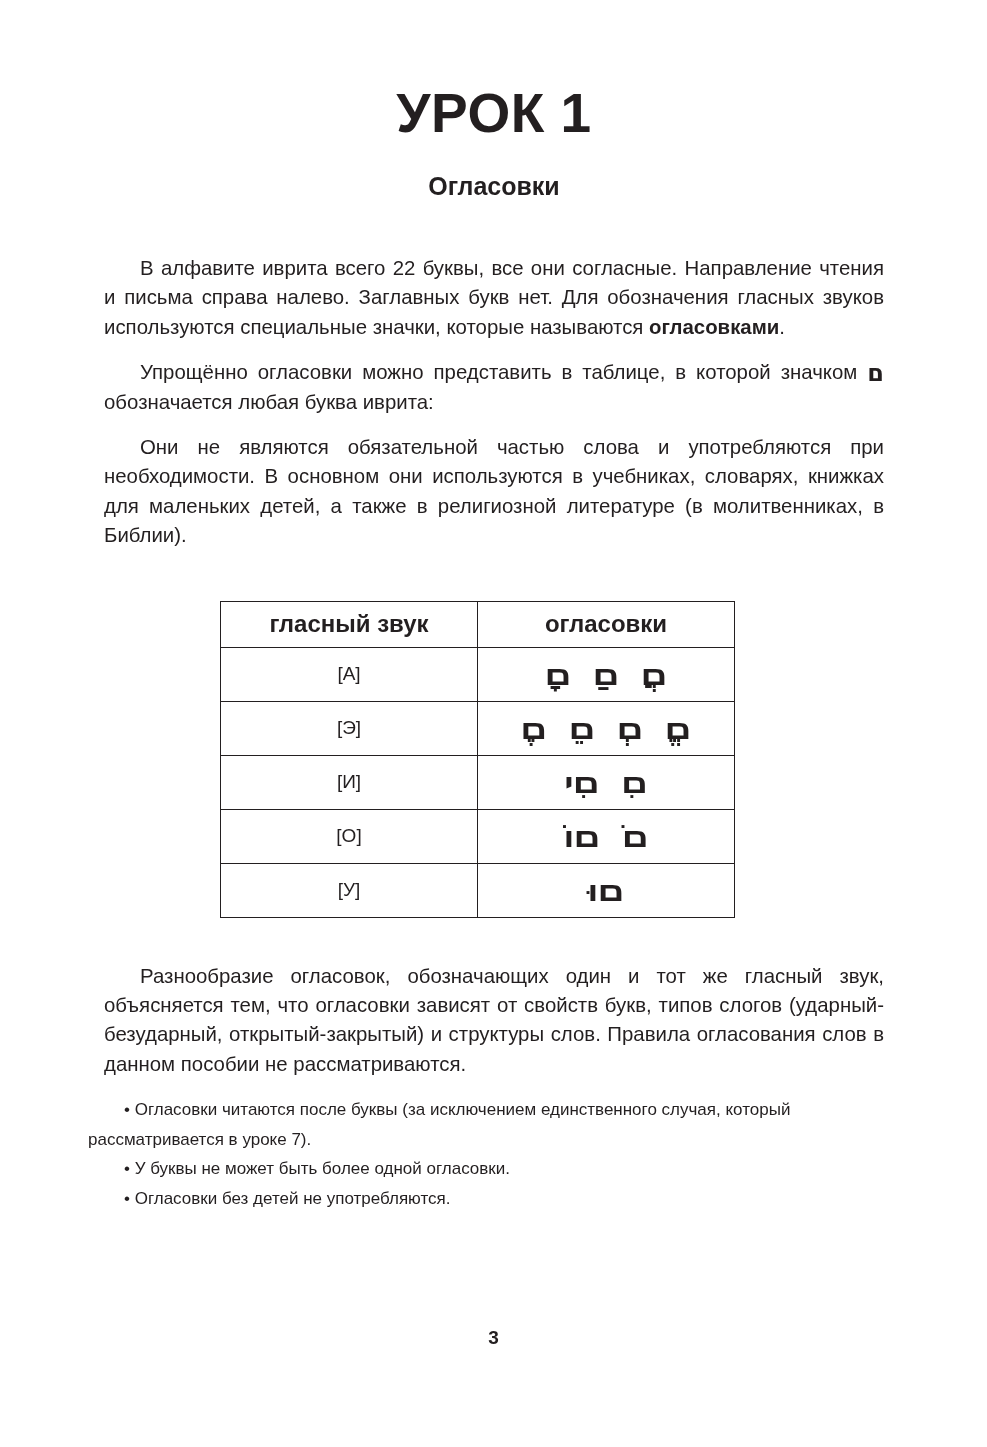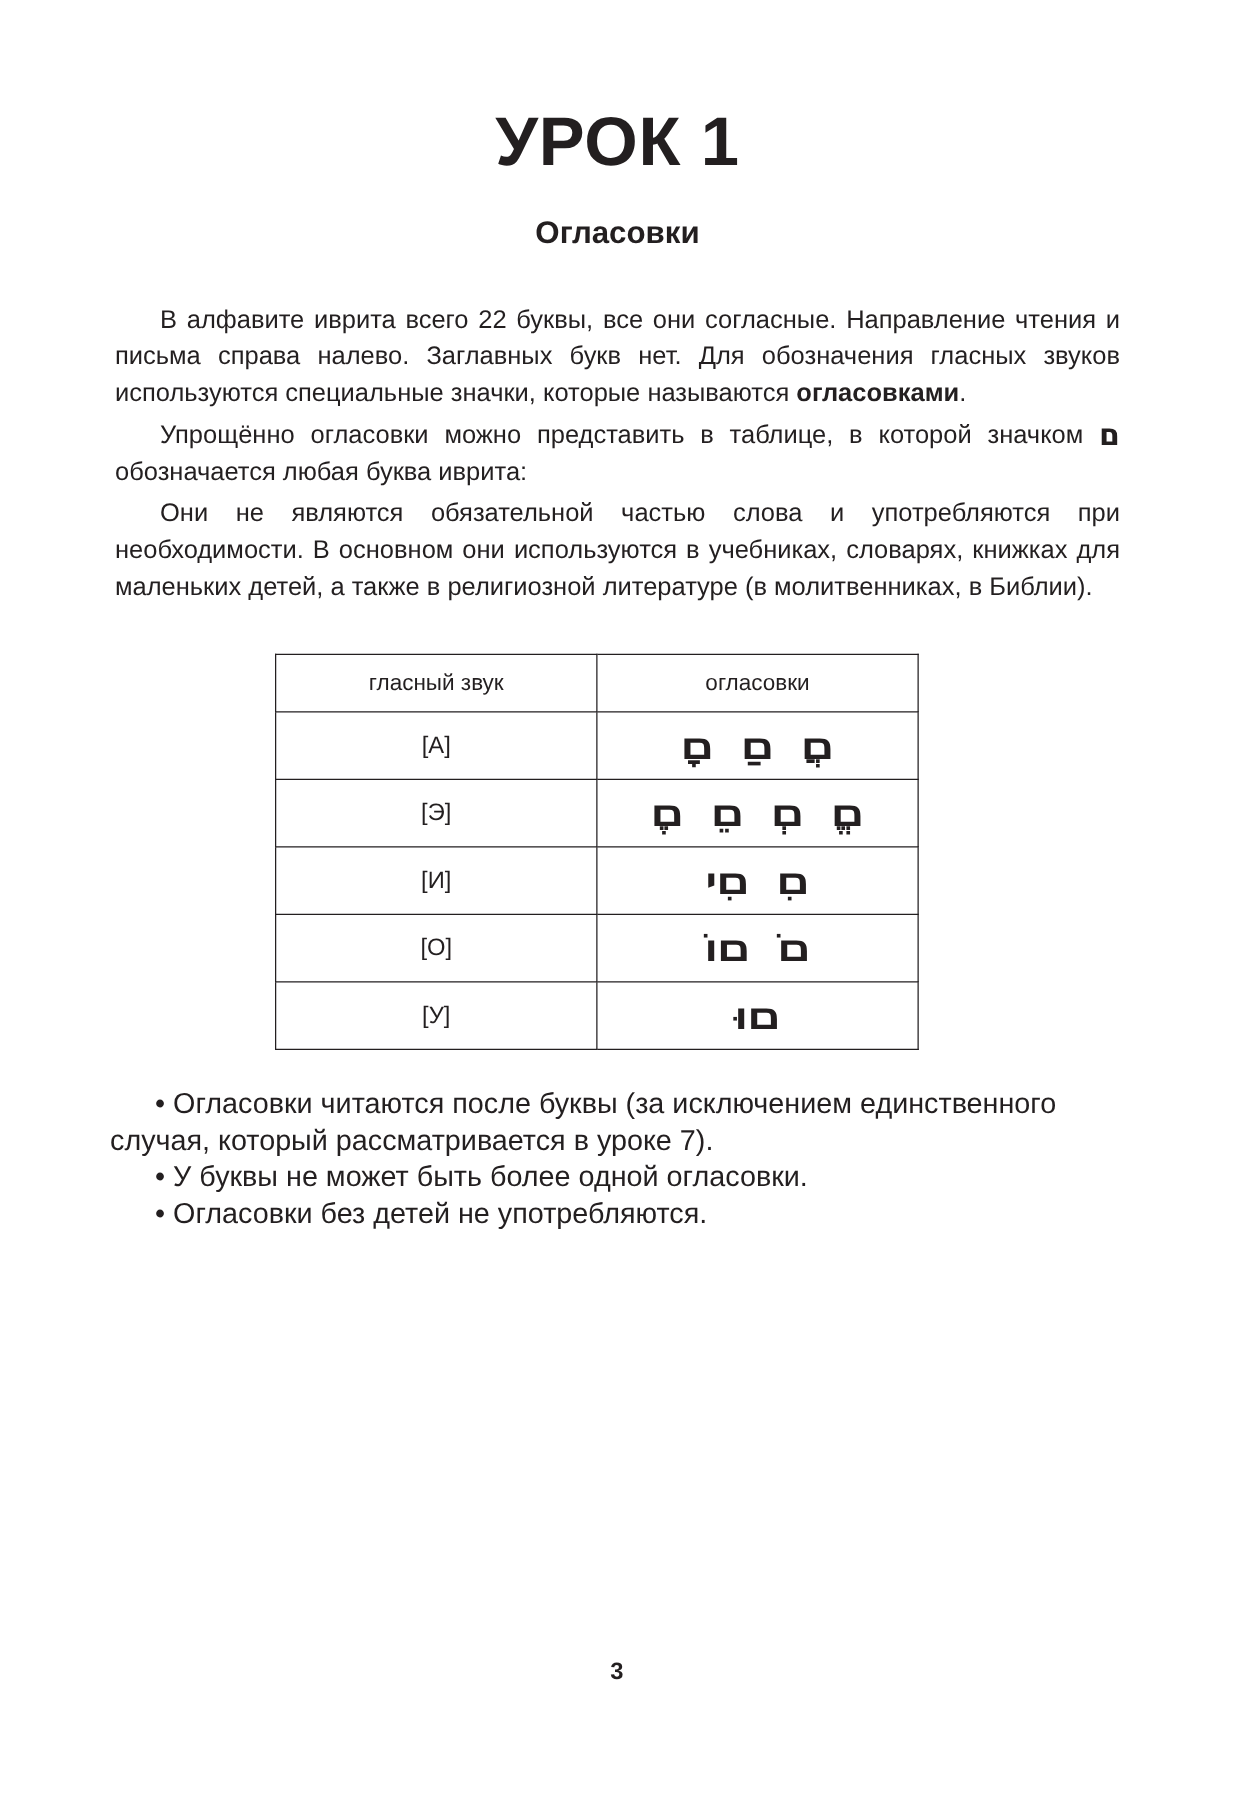--- a/index.html
+++ b/index.html
@@ -44,21 +44,21 @@
     margin: 0;
     padding-top: 33px;
     text-align: center;
     font-size: 25px;
     line-height: 1.0;
     font-weight: bold;
   }
 
   
   .para {
-    margin: 4px;
+    margin: 16px;
     font-size: 20.4px;
     line-height: 29.4px;
     text-align: justify;
     text-indent: 36px;
     hyphens: manual;
   }
   .para.first { padding-top: 39px; }
   .para b { font-weight: bold; }
 
   .heb-inline {
@@ -82,22 +82,22 @@
     margin-left: 132px;
     table-layout: fixed;
   }
   table.vowel-table td,
   table.vowel-table th {
     border: 1.4px solid #231f20;
     text-align: center;
     vertical-align: middle;
   }
   table.vowel-table th {
-    font-size: 18px;
-    font-weight: normal;
+    font-size: 24px;
+    font-weight: bold;
     height: 45px;
     padding: 0;
   }
   table.vowel-table td.sound {
     font-size: 19px;
     font-weight: normal;
     height: 53px;
     padding: 0;
     width: 228px;
   }
@@ -120,21 +120,21 @@
   }
   .marks-row .mark { white-space: nowrap; }
 
   
   .bullets {
     margin: 0;
     padding: 0;
     list-style: none;
   }
   .bullets li {
-    font-size: 23px;
+    font-size: 17px;
     line-height: 29.4px;
     text-align: left;
     text-indent: 0;
     padding-left: 0;
   }
   .bullets li .bullet-line {
     display: block;
     text-indent: 36px;
   }
 
@@ -223,20 +223,21 @@
                 <span class="mark">ﬦוּ</span>
               </div>
             </td>
           </tr>
         </tbody>
       </table>
     </div>
 
     <div class="gap-after-table"></div>
 
+    <p class="para">Разнообразие огласовок, обозначающих один и тот же гласный звук, объясняется тем, что огласовки зависят от свойств букв, типов слогов (ударный-безударный, открытый-закрытый) и структуры слов. Правила огласования слов в данном пособии не рассматриваются.</p>
 
     <ul class="bullets">
       <li>
         <span class="bullet-line">• Огласовки читаются после буквы (за исключением единственного случая, который рассматривается в уроке 7).</span>
       </li>
       <li>
         <span class="bullet-line">• У буквы не может быть более одной огласовки.</span>
       </li>
       <li>
         <span class="bullet-line">• Огласовки без детей не употребляются.</span>

